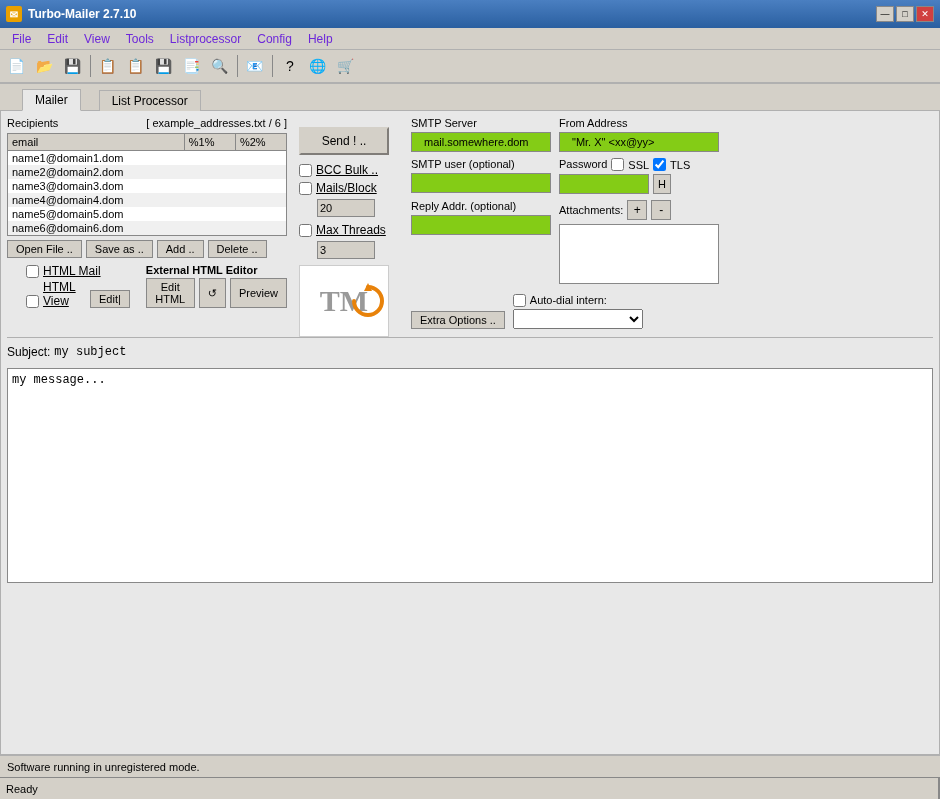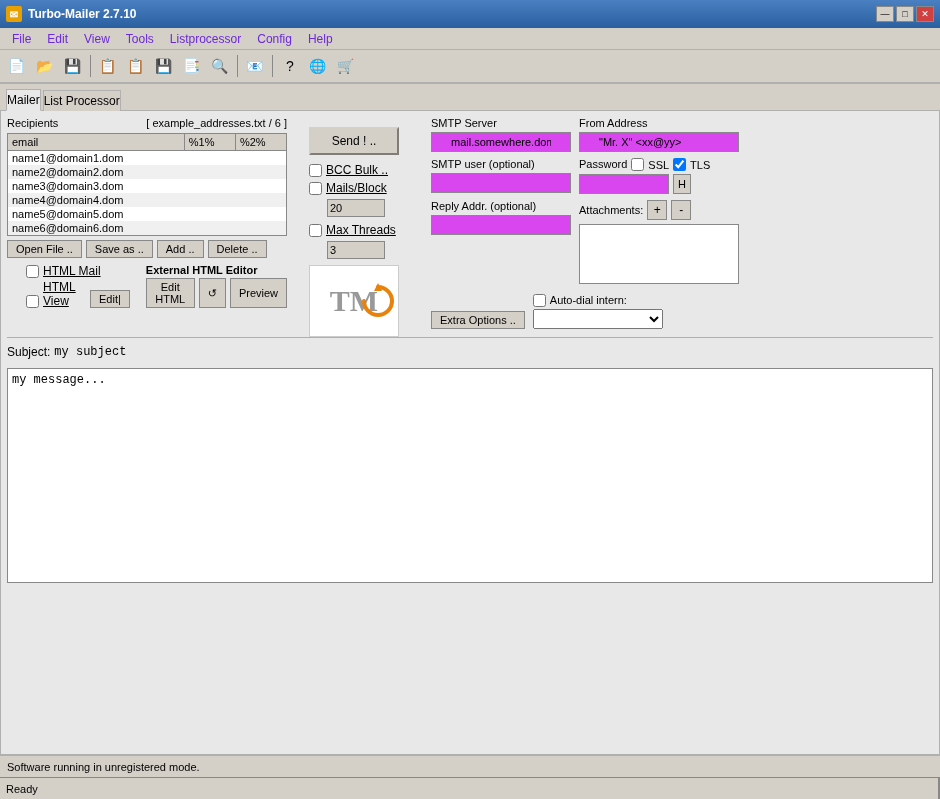--- a/index.html
+++ b/index.html
@@ -76,28 +76,29 @@
       font-size: 14px; cursor: pointer;
     }
     .toolbar-sep { width: 1px; height: 22px; background: #888; margin: 0 2px; }
     
     .tab-bar {
       display: flex;
       align-items: flex-end;
       padding: 0 0 0 6px;
     }
     .tab {
-      padding: 3px 0;
+      padding: 3px 12px;
       background: #d4d0c8;
       border: 1px solid #b0b0b0;
       border-bottom: none;
       cursor: pointer;
       margin-right: 2px;
       position: relative;
       top: 1px;
+      margin-left: 16px;
     }
     .tab.active {
       background: #e8e8e8;
       border-bottom: 1px solid #e8e8e8;
       z-index: 2;
     }
     
     .recipients-section { width: 280px; }
     .section-label { font-size: 11px; color: #000; margin-bottom: 2px; }
     .file-info { font-size: 11px; color: #000; margin-bottom: 2px; text-align: right; }
@@ -157,23 +158,23 @@
       position: relative;
     }
     
     .smtp-section { flex: 1; }
     .smtp-row { display: flex; gap: 8px; margin-bottom: 6px; }
     .smtp-col { display: flex; flex-direction: column; gap: 2px; }
     .field-label { font-size: 11px; color: #000; margin-bottom: 1px; }
     .text-input {
       height: 20px;
       border: 1px solid #888;
-      padding: 1px 19px;
+      padding: 1px 12px;
       font-size: 11px;
-      background: #d946ef;
+      background: #84cc16;
     }
     .smtp-input { width: 140px; }
     .from-input { width: 160px; }
     .pass-input { width: 90px; }
     .inline-row { display: flex; align-items: center; gap: 4px; }
     .ssl-label { font-size: 11px; }
     .attachments-area {
       border: 1px solid #888;
       background: white;
       min-height: 60px;
@@ -231,21 +232,21 @@
       background: #e8e8e8;
       border: 1px solid #b0b0b0;
       padding: 6px;
       flex: 1;
       display: flex;
       flex-direction: column;
       overflow: hidden;
     }
     .top-section {
       display: flex;
-      gap: 22px;
+      gap: 12px;
     }
     .body-section {
       display: flex;
       flex-direction: column;
       flex: 1;
       margin-top: 4px;
     }
     .message-textarea {
       width: 100%;
       height: 215px;

